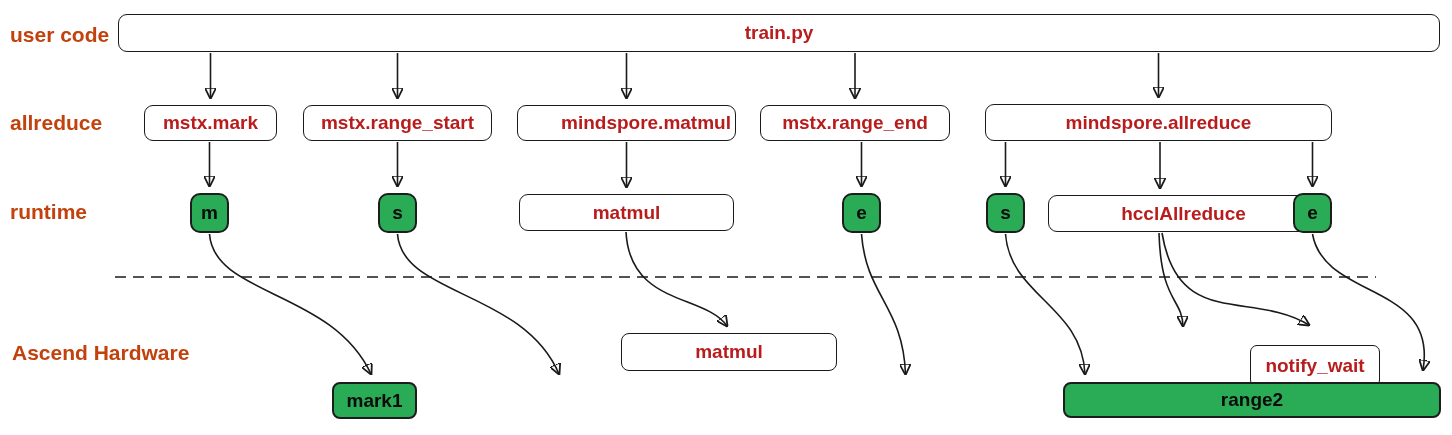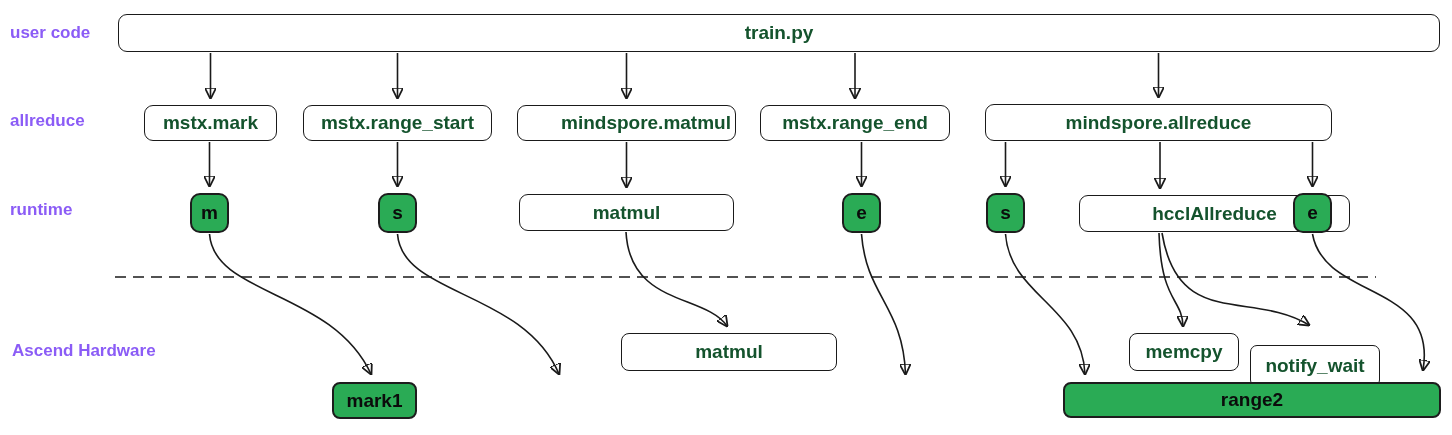--- a/index.html
+++ b/index.html
@@ -6,36 +6,36 @@
   #canvas{
     position:relative;
     width:1452px;height:435px;
     background:#fff;
     font-family:"Liberation Sans","DejaVu Sans",sans-serif;
     overflow:hidden;
   }
   .lbl{
     position:absolute;
     font-weight:700;
-    font-size:17px;
-    color:#8b5cf6;
+    font-size:21px;
+    color:#c2410c;
     white-space:nowrap;
   }
   .box{
     position:absolute;
     box-sizing:border-box;
     background:#fff;
     border:1.6px solid #1a1a1a;
     border-radius:9px;
     display:flex;
     align-items:center;
     justify-content:center;
     font-weight:700;
     font-size:19px;
-    color:#14532d;
+    color:#b91c1c;
     white-space:nowrap;
   }
   .box.green{
     background:var(--green,#2aab55);
     border:2px solid #1d1d1d;
     border-radius:9px;
     color:#0b0b0b;
   }
   .box.small{
     border-radius:10px;
@@ -68,25 +68,24 @@
   <div class="box" style="left:303px;top:105px;width:189px;height:36px;">mstx.range_start</div>
   <div class="box" style="left:517px;top:105px;width:219px;height:36px;padding-left:39px;">mindspore.matmul</div>
   <div class="box" style="left:985px;top:104px;width:347px;height:37px;">mindspore.allreduce</div>
   <div class="box" style="left:760px;top:105px;width:190px;height:36px;">mstx.range_end</div>
 
   <div class="box green small" style="left:190px;top:193px;width:39px;height:40px;">m</div>
   <div class="box green small" style="left:378px;top:193px;width:39px;height:40px;">s</div>
   <div class="box" style="left:519px;top:194px;width:215px;height:37px;">matmul</div>
   <div class="box green small" style="left:842px;top:193px;width:39px;height:40px;">e</div>
   <div class="box green small" style="left:986px;top:193px;width:39px;height:40px;">s</div>
-  <div class="box" style="left:1048px;top:195px;width:271px;height:37px;margin-left:31px;">hcclAllreduce</div>
+  <div class="box" style="left:1048px;top:195px;width:271px;height:37px;">hcclAllreduce</div>
   <div class="box green small" style="left:1293px;top:193px;width:39px;height:40px;">e</div>
 
   <div class="box" style="left:621px;top:333px;width:216px;height:38px;border-radius:8px;">matmul</div>
-  <div class="box" style="left:1129px;top:333px;width:110px;height:38px;border-radius:8px;">memcpy</div>
   <div class="box" style="left:1250px;top:345px;width:130px;height:42px;border-radius:7px;">notify_wait</div>
   <div class="box green" style="left:332px;top:382px;width:85px;height:37px;border-radius:8px;">mark1</div>
   <div class="box green" style="left:1063px;top:382px;width:378px;height:36px;border-radius:8px;">range2</div>
 
   <svg class="overlay" width="1452" height="435" viewBox="0 0 1452 435">
     <defs>
       <marker id="ah" viewBox="0 0 10 10" refX="9" refY="5" markerWidth="7" markerHeight="7" orient="auto-start-reverse">
         <path d="M0,0 L10,5 L0,10 z" fill="#1a1a1a" stroke="none"></path>
       </marker>
     </defs>

